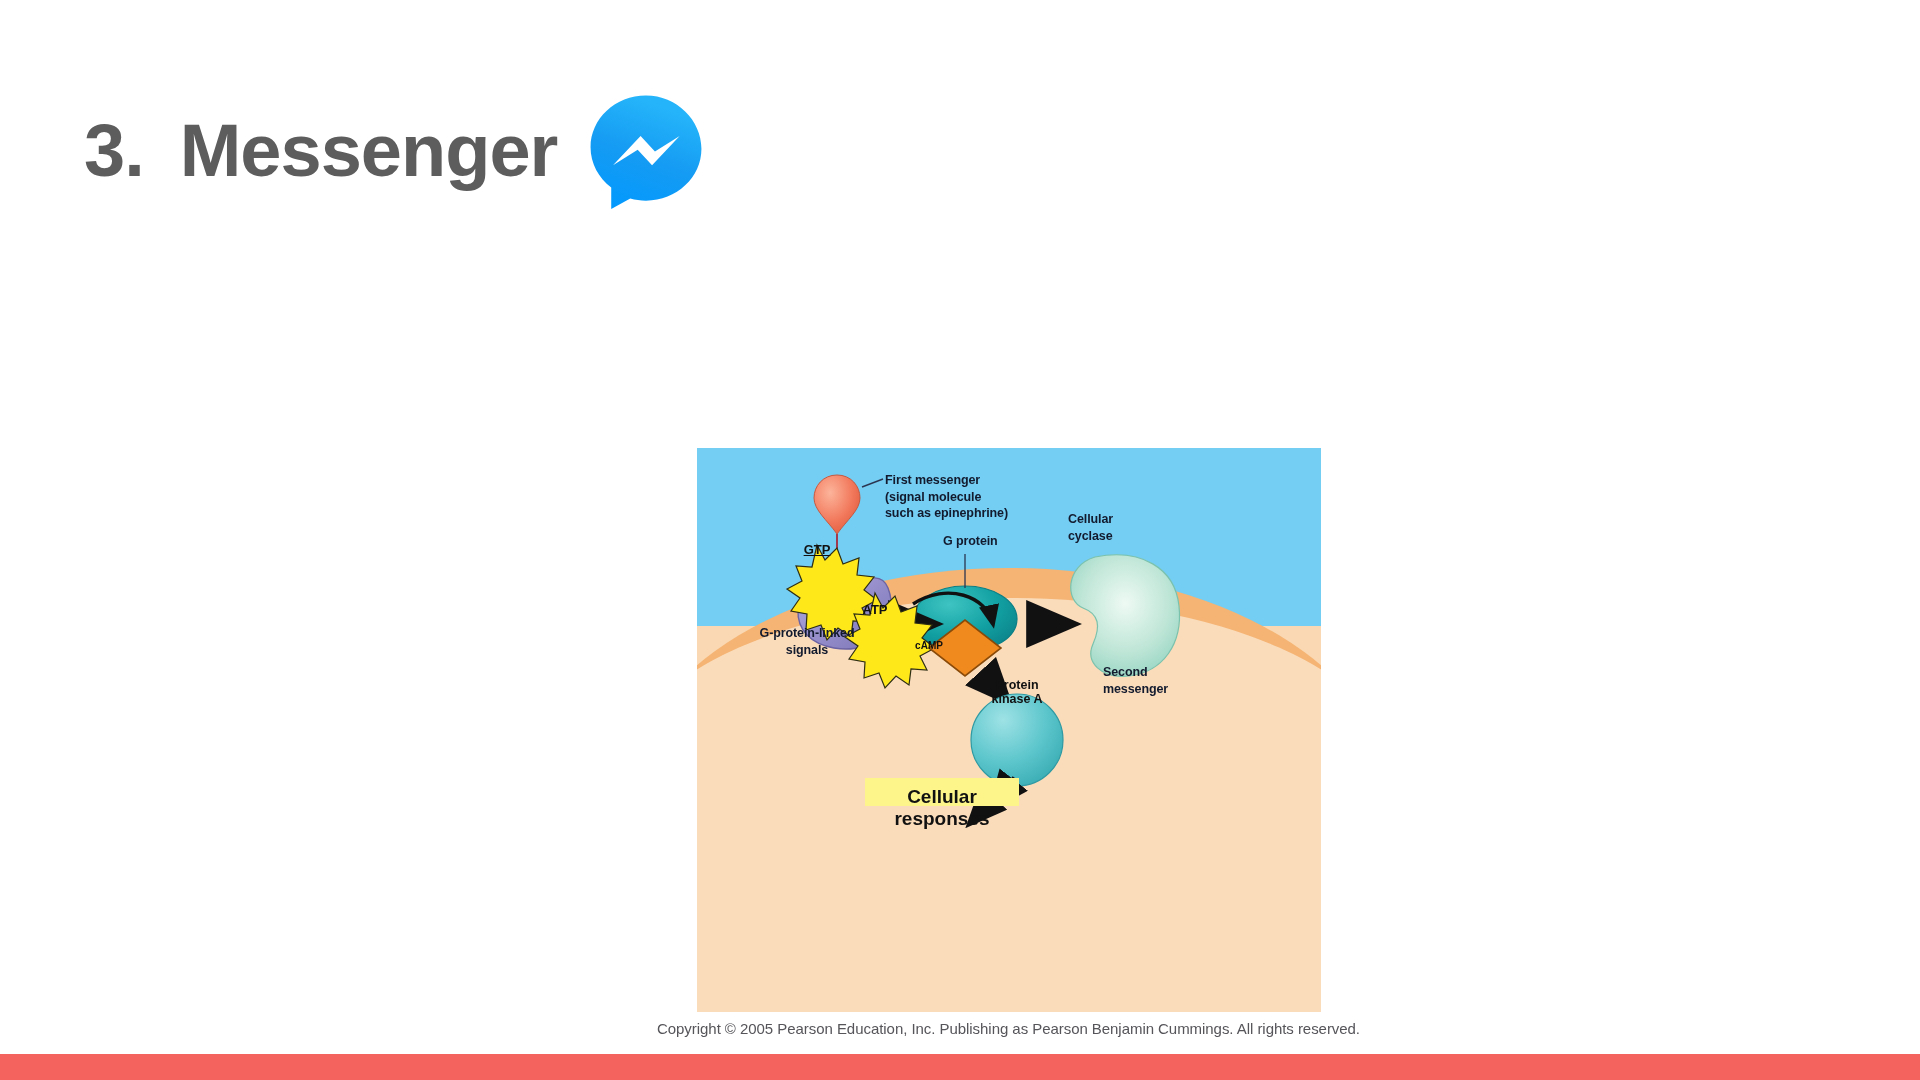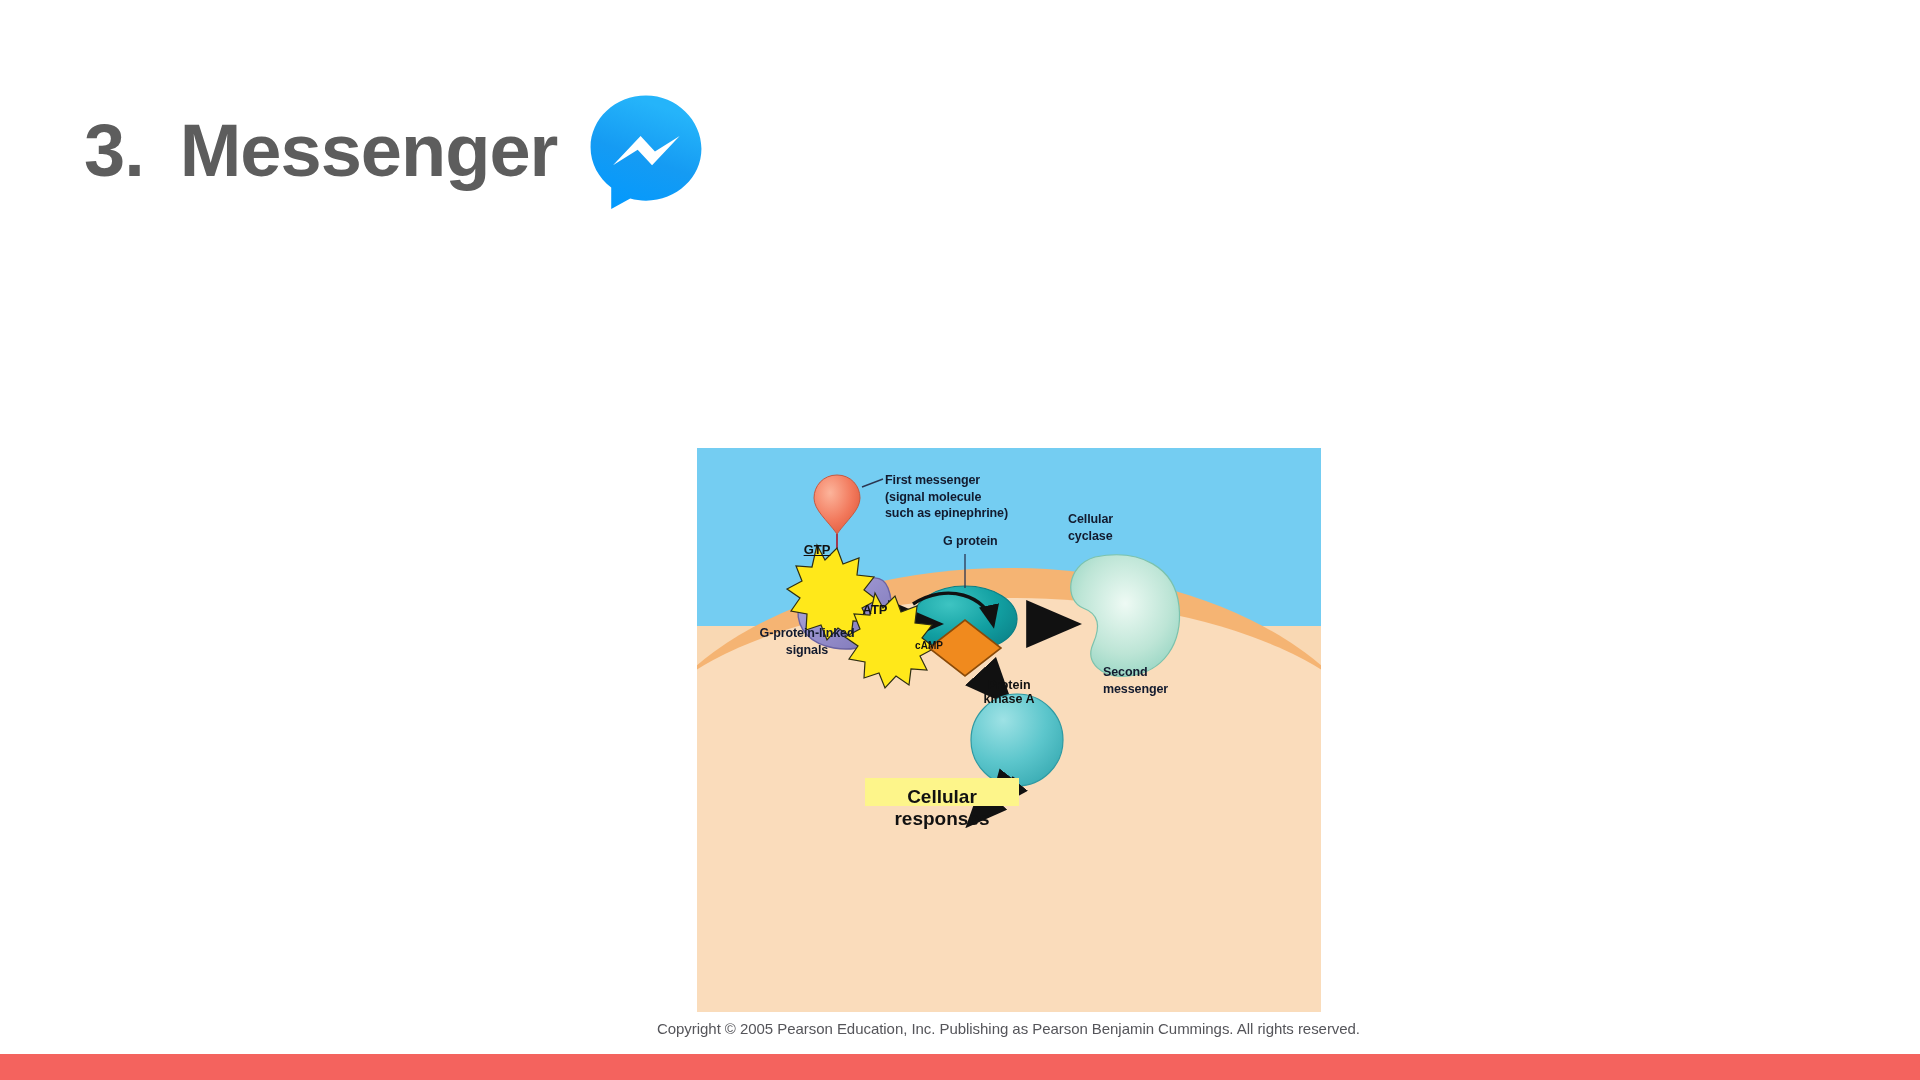--- a/index.html
+++ b/index.html
@@ -146,21 +146,21 @@
     font-size: 13px;
     font-weight: bold;
     color: #111111;
     text-align: center;
     line-height: 1.15;
     pointer-events: none;
   }
   #txt-gtp { left: 90px; top: 95px; width: 60px; text-decoration: underline; }
   #txt-atp { left: 148px; top: 155px; width: 60px; }
   #txt-camp { left: 198px; top: 192px; width: 68px; font-size: 10px; }
-  #txt-pka  { left: 270px; top: 230px; width: 84px; font-size: 12.5px; }
+  #txt-pka  { left: 278px; top: 230px; width: 84px; font-size: 12.5px; }
   #txt-cellular {
     left: 170px; top: 338px; width: 150px;
     font-size: 19px;
   }
 
   #figure-credit {
     position: absolute;
     left: 0;
     top: 572px;
     width: 624px;

